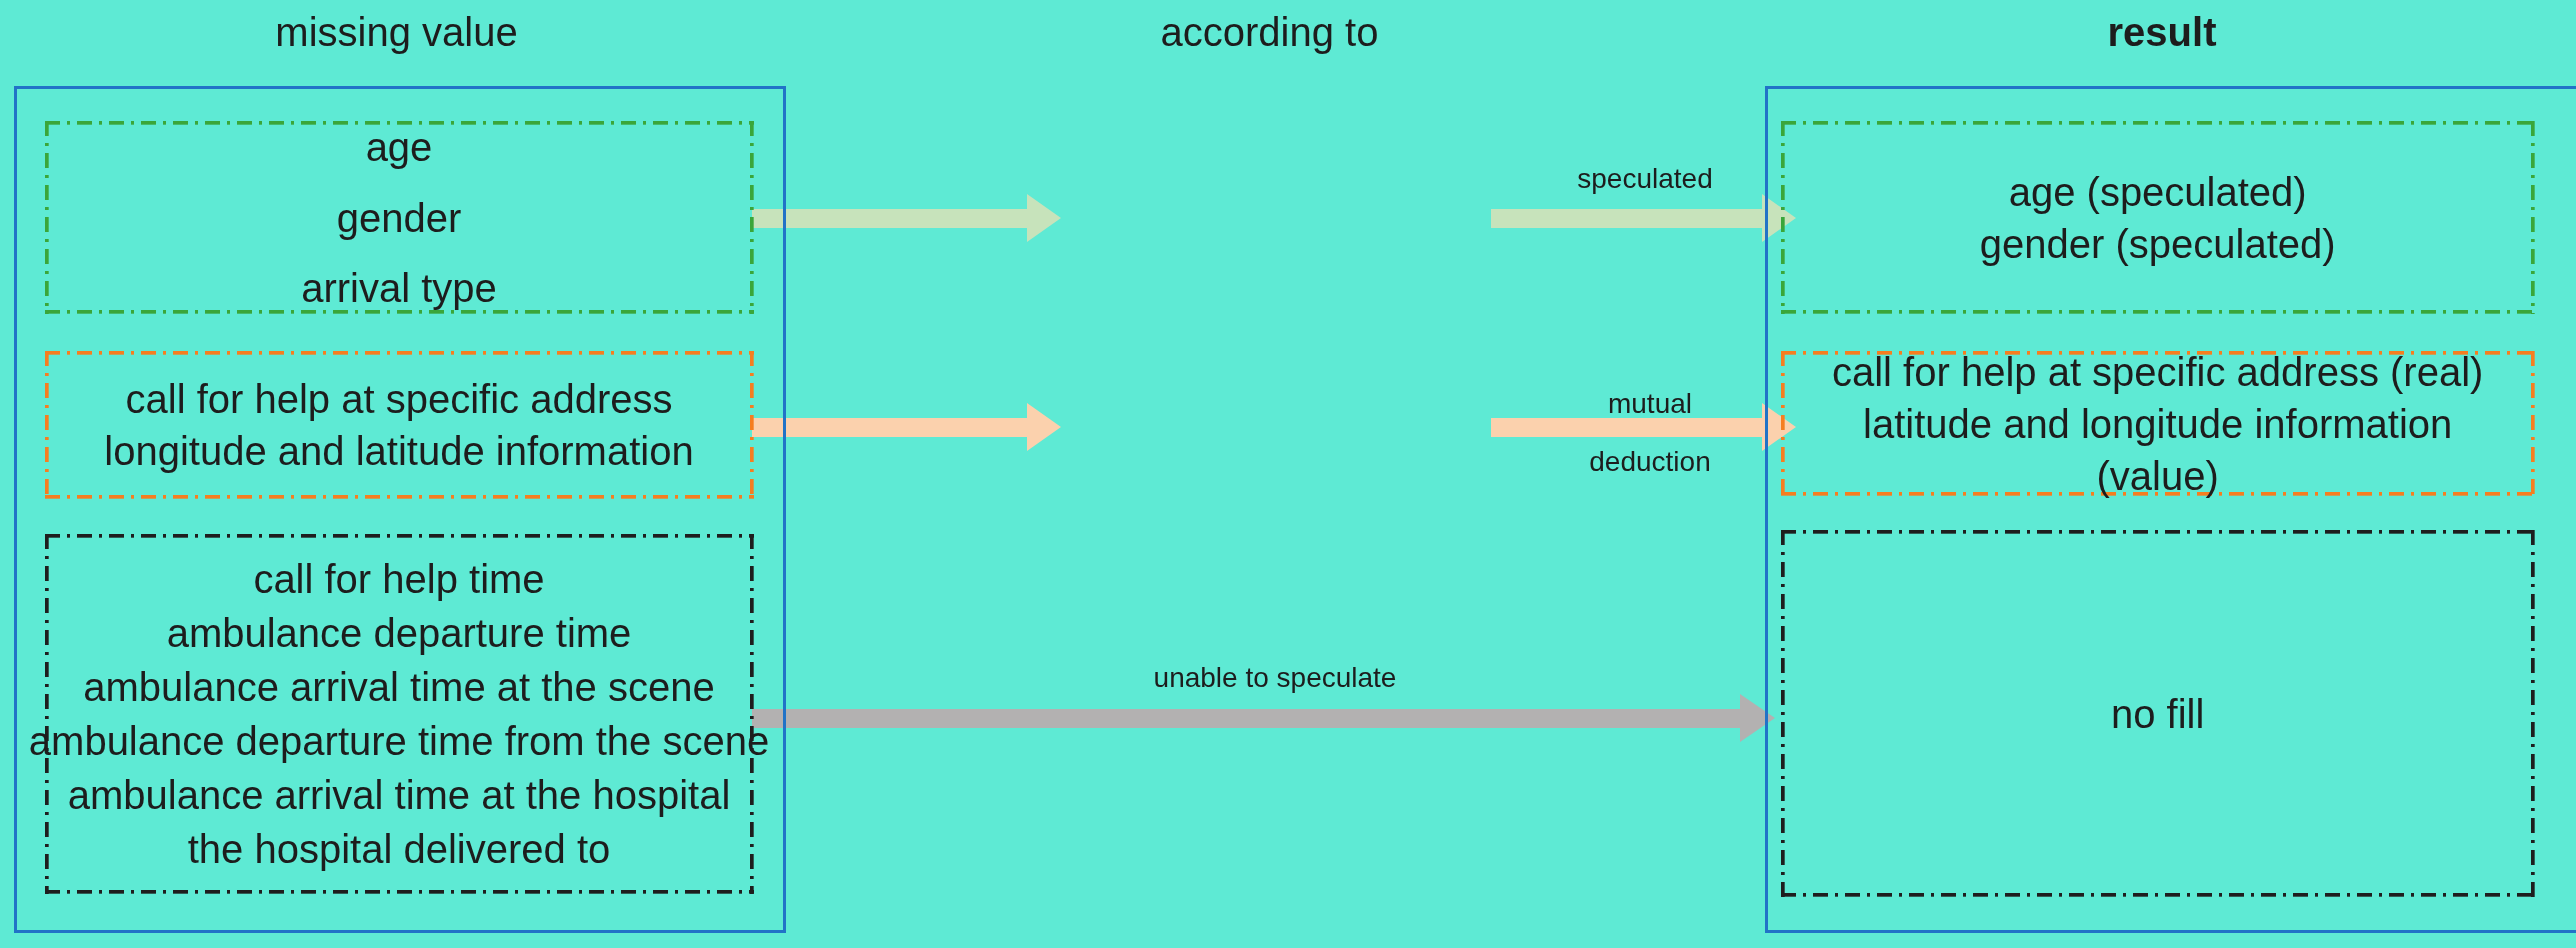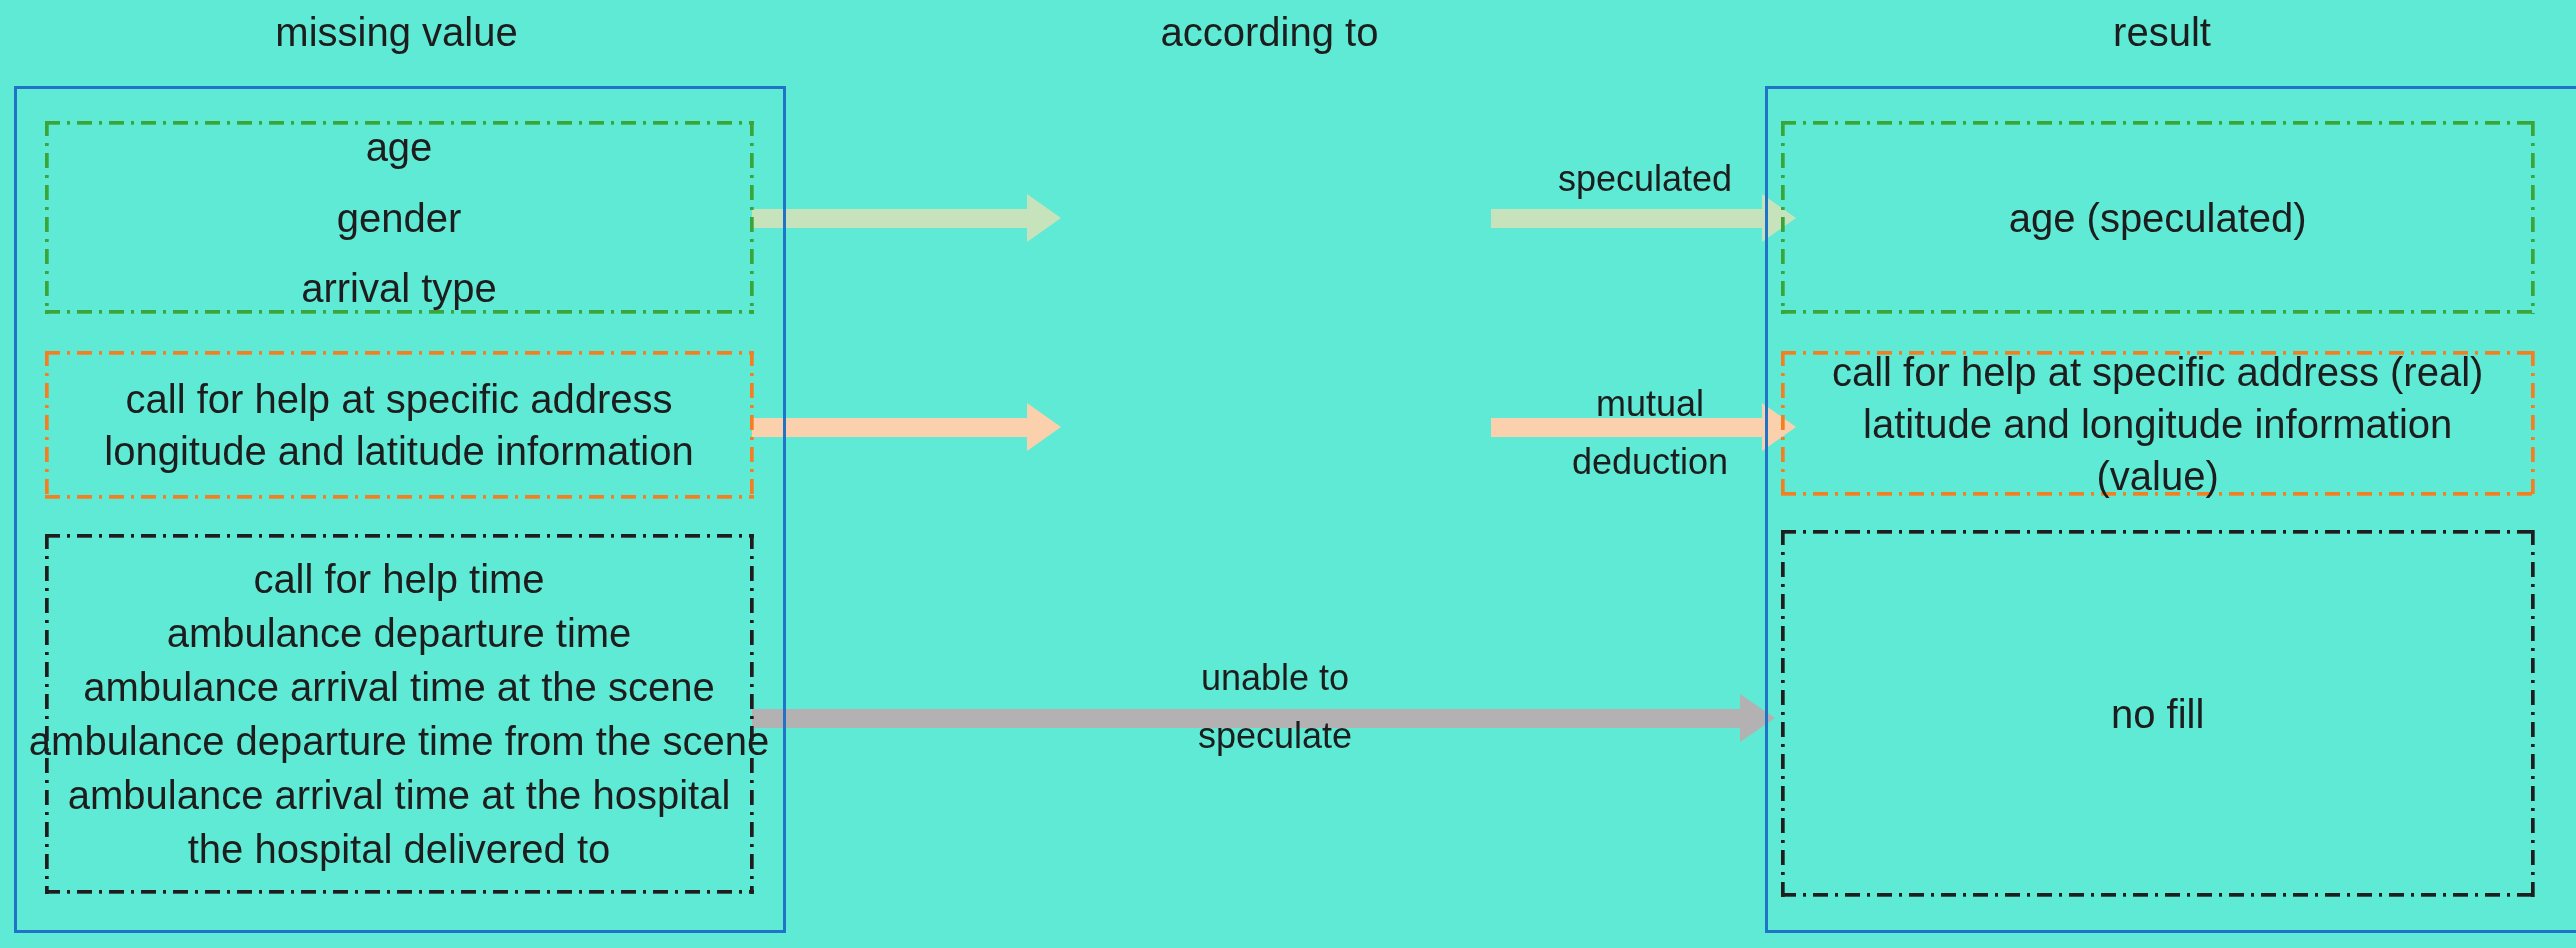--- a/index.html
+++ b/index.html
@@ -30,30 +30,30 @@
   
   .arrow{position:absolute;z-index:1;left:0;top:0;width:0;height:0;}
   .shaft{position:absolute;height:19px;}
   .head{position:absolute;width:0;height:0;border-top:24px solid transparent;border-bottom:24px solid transparent;}
   .arrow.g .shaft{background:var(--green-arrow,#c7e3bb);}
   .arrow.g .head{border-left:34px solid var(--green-arrow,#c7e3bb);}
   .arrow.o .shaft{background:var(--orange-arrow,#fbd1ad);}
   .arrow.o .head{border-left:34px solid var(--orange-arrow,#fbd1ad);}
   .arrow.y .shaft{background:var(--gray-arrow,#b3b1b1);}
   .arrow.y .head{border-left:35px solid var(--gray-arrow,#b3b1b1);}
-  .alabel{position:absolute;font-size:36px;line-height:58px;text-align:center;width:300px;z-index:3;}
+  .alabel{position:absolute;font-size:28px;line-height:58px;text-align:center;width:300px;z-index:3;}
 </style>
 </head>
 <body>
 
 <div class="canvas">
 
   <div class="title" style="left:13.5px;top:7.5px;width:766px;">missing value</div>
   <div class="title" style="left:1030px;top:7.5px;width:479px;">according to</div>
-  <div class="title" style="left:1765px;top:7.5px;width:794px;">result</div>
+  <div class="title" style="left:1765px;top:7.5px;width:794px;font-weight:bold;">result</div>
 
   <div class="arrow g">
     <div class="shaft" style="left:752px;top:209px;width:277px;"></div>
     <div class="head" style="left:1027px;top:194px;"></div>
   </div>
   <div class="arrow g">
     <div class="shaft" style="left:1491px;top:209px;width:273px;"></div>
     <div class="head" style="left:1762px;top:194px;"></div>
   </div>
   <div class="arrow o">
@@ -93,20 +93,21 @@
     <div class="ddbox orange" style="left:28px;top:262px;width:709px;height:148px;">
       <div class="ln">call for help at specific address</div>
       <div class="ln">longitude and latitude information</div>
     </div>
   </div>
 
 
   <div class="container" style="left:1765px;top:86px;width:794px;height:841px;padding-left:44px;">
     <div class="ddbox green" style="left:12.7px;top:32px;width:754px;height:193px;">
       <div class="ln">age (speculated)</div>
+      <div class="ln">gender (speculated)</div>
     </div>
     <div class="ddbox orange" style="left:12.7px;top:262px;width:754px;height:145px;">
       <div class="ln">call for help at specific address (real)</div>
       <div class="ln">latitude and longitude information</div>
       <div class="ln">(value)</div>
     </div>
     <div class="ddbox black" style="left:12.7px;top:441px;width:754px;height:367px;">
       <div class="ln">no fill</div>
     </div>
   </div>

